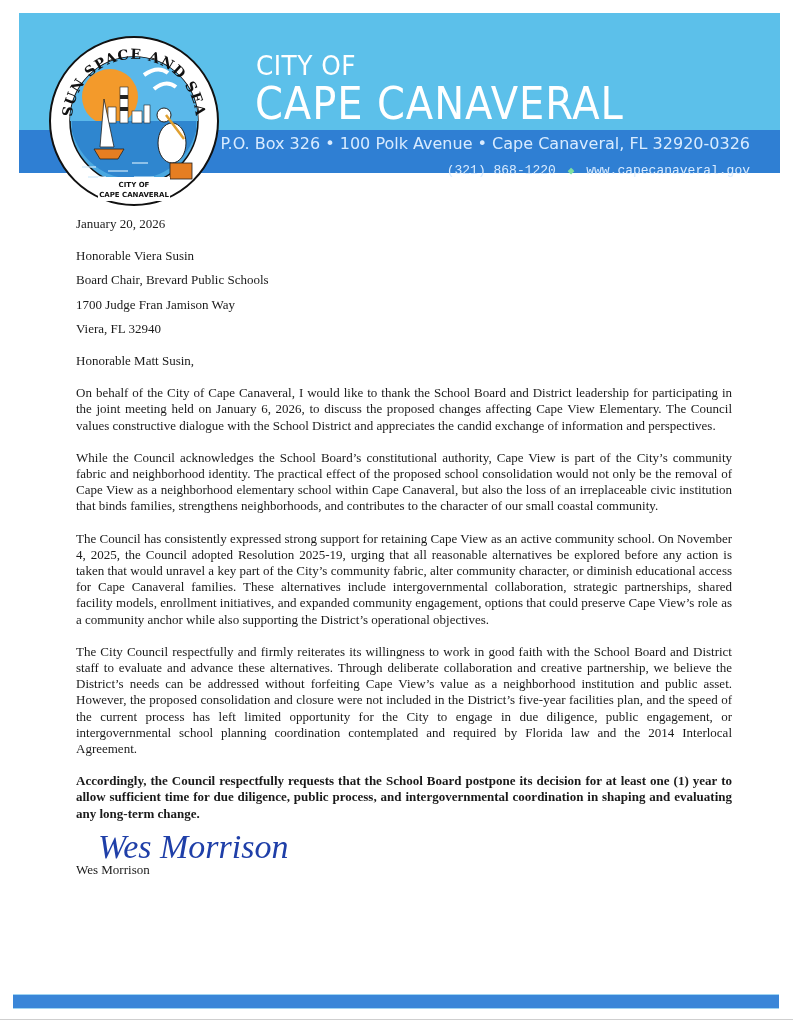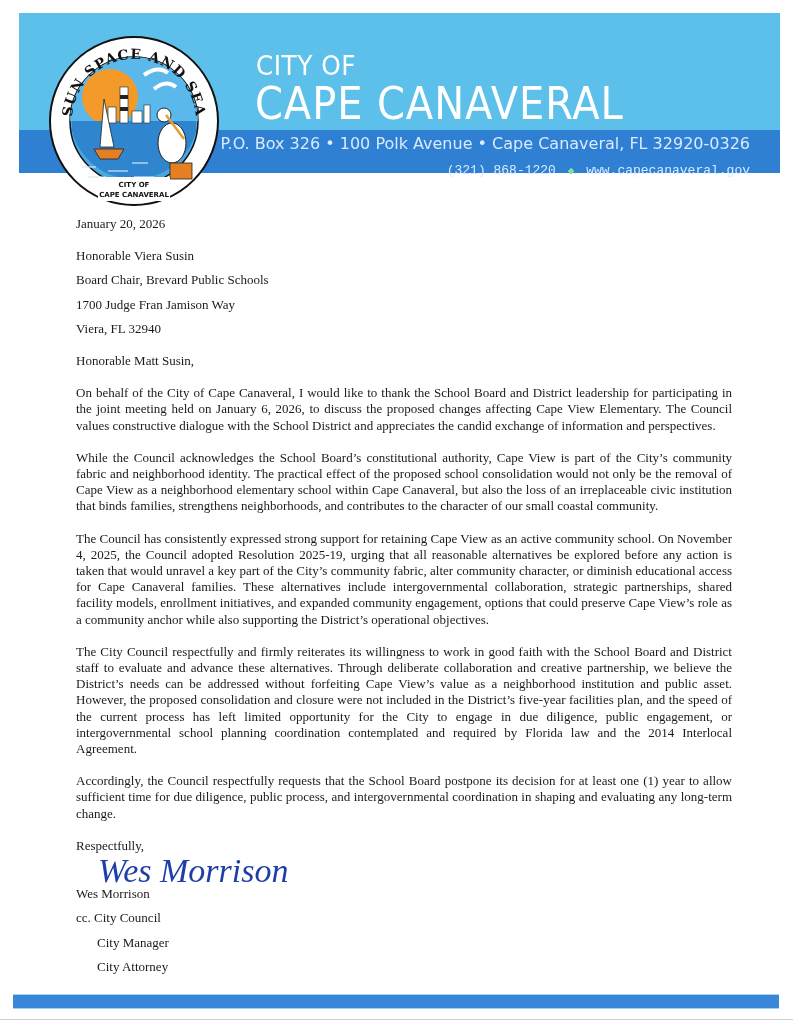--- a/index.html
+++ b/index.html
@@ -82,30 +82,21 @@
     <p>1700 Judge Fran Jamison Way</p>
     <p>Viera, FL  32940</p>
   </div>
 
   <p class="block">Honorable Matt Susin,</p>
 
   <p class="block justify">On behalf of the City of Cape Canaveral, I would like to thank the School Board and District leadership for participating in the joint meeting held on January 6, 2026, to discuss the proposed changes affecting Cape View Elementary. The Council values constructive dialogue with the School District and appreciates the candid exchange of information and perspectives.</p>
   <p class="block justify">While the Council acknowledges the School Board’s constitutional authority, Cape View is part of the City’s community fabric and neighborhood identity. The practical effect of the proposed school consolidation would not only be the removal of Cape View as a neighborhood elementary school within Cape Canaveral, but also the loss of an irreplaceable civic institution that binds families, strengthens neighborhoods, and contributes to the character of our small coastal community.</p>
   <p class="block justify">The Council has consistently expressed strong support for retaining Cape View as an active community school. On November 4, 2025, the Council adopted Resolution 2025-19, urging that all reasonable alternatives be explored before any action is taken that would unravel a key part of the City’s community fabric, alter community character, or diminish educational access for Cape Canaveral families. These alternatives include intergovernmental collaboration, strategic partnerships, shared facility models, enrollment initiatives, and expanded community engagement, options that could preserve Cape View’s role as a community anchor while also supporting the District’s operational objectives.</p>
   <p class="block justify">The City Council respectfully and firmly reiterates its willingness to work in good faith with the School Board and District staff to evaluate and advance these alternatives. Through deliberate collaboration and creative partnership, we believe the District’s needs can be addressed without forfeiting Cape View’s value as a neighborhood institution and public asset. However, the proposed consolidation and closure were not included in the District’s five-year facilities plan, and the speed of the current process has left limited opportunity for the City to engage in due diligence, public engagement, or intergovernmental school planning coordination contemplated and required by Florida law and the 2014 Interlocal Agreement.</p>
-  <p class="block justify" style="margin-bottom:20px;">Accordingly, the Council respectfully requests that the School Board postpone its decision for at least one (1) year to allow sufficient time for due diligence, public process, and intergovernmental coordination in shaping and evaluating any long-term change.</p>
+  <p class="block justify" style="margin-bottom:20px;font-weight:bold;">Accordingly, the Council respectfully requests that the School Board postpone its decision for at least one (1) year to allow sufficient time for due diligence, public process, and intergovernmental coordination in shaping and evaluating any long-term change.</p>
 
-  <p>Respectfully,</p>
   <div class="sig">Wes Morrison</div>
   <p>Wes Morrison</p>
 
-  <div>
-    <p>
-      <span>cc.</span>
-      <span>City Council</span>
-    </p>
-    <p class="cc-indent">City Manager</p>
-    <p class="cc-indent">City Attorney</p>
-  </div>
 </div>
 
 <div class="footer-bar"></div>
 <div class="footer-line"></div>
 
 </body></html>

